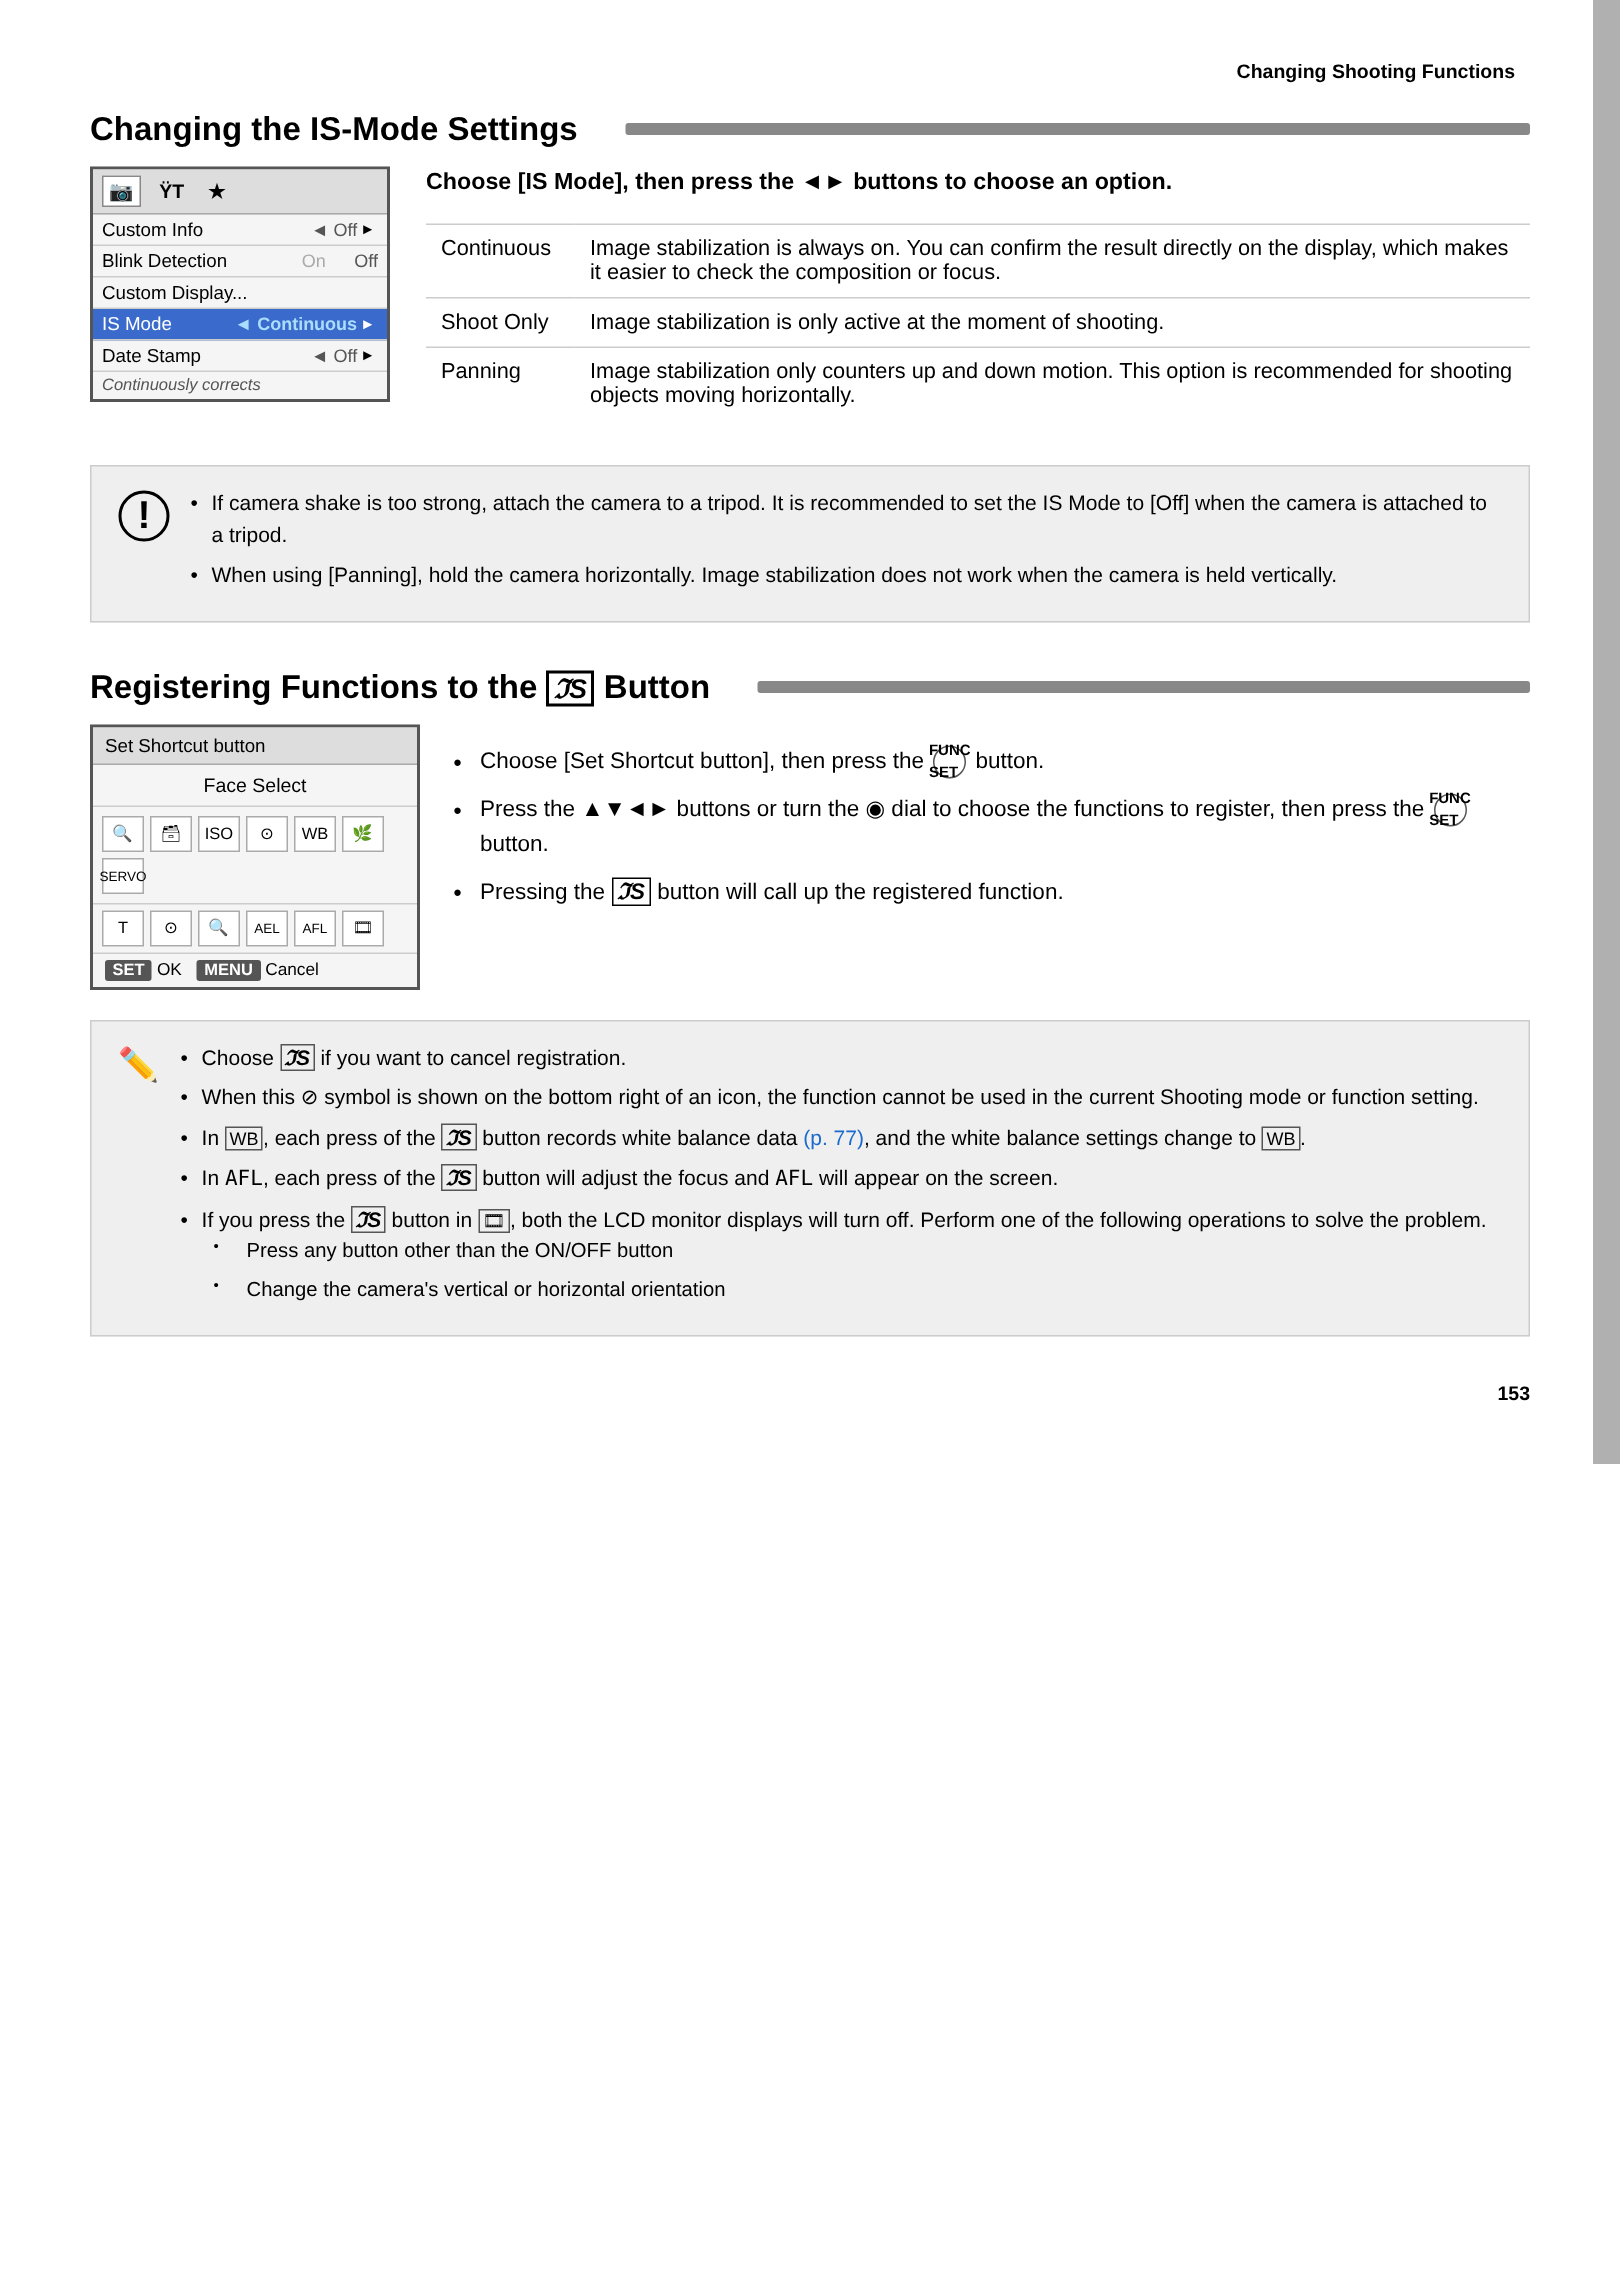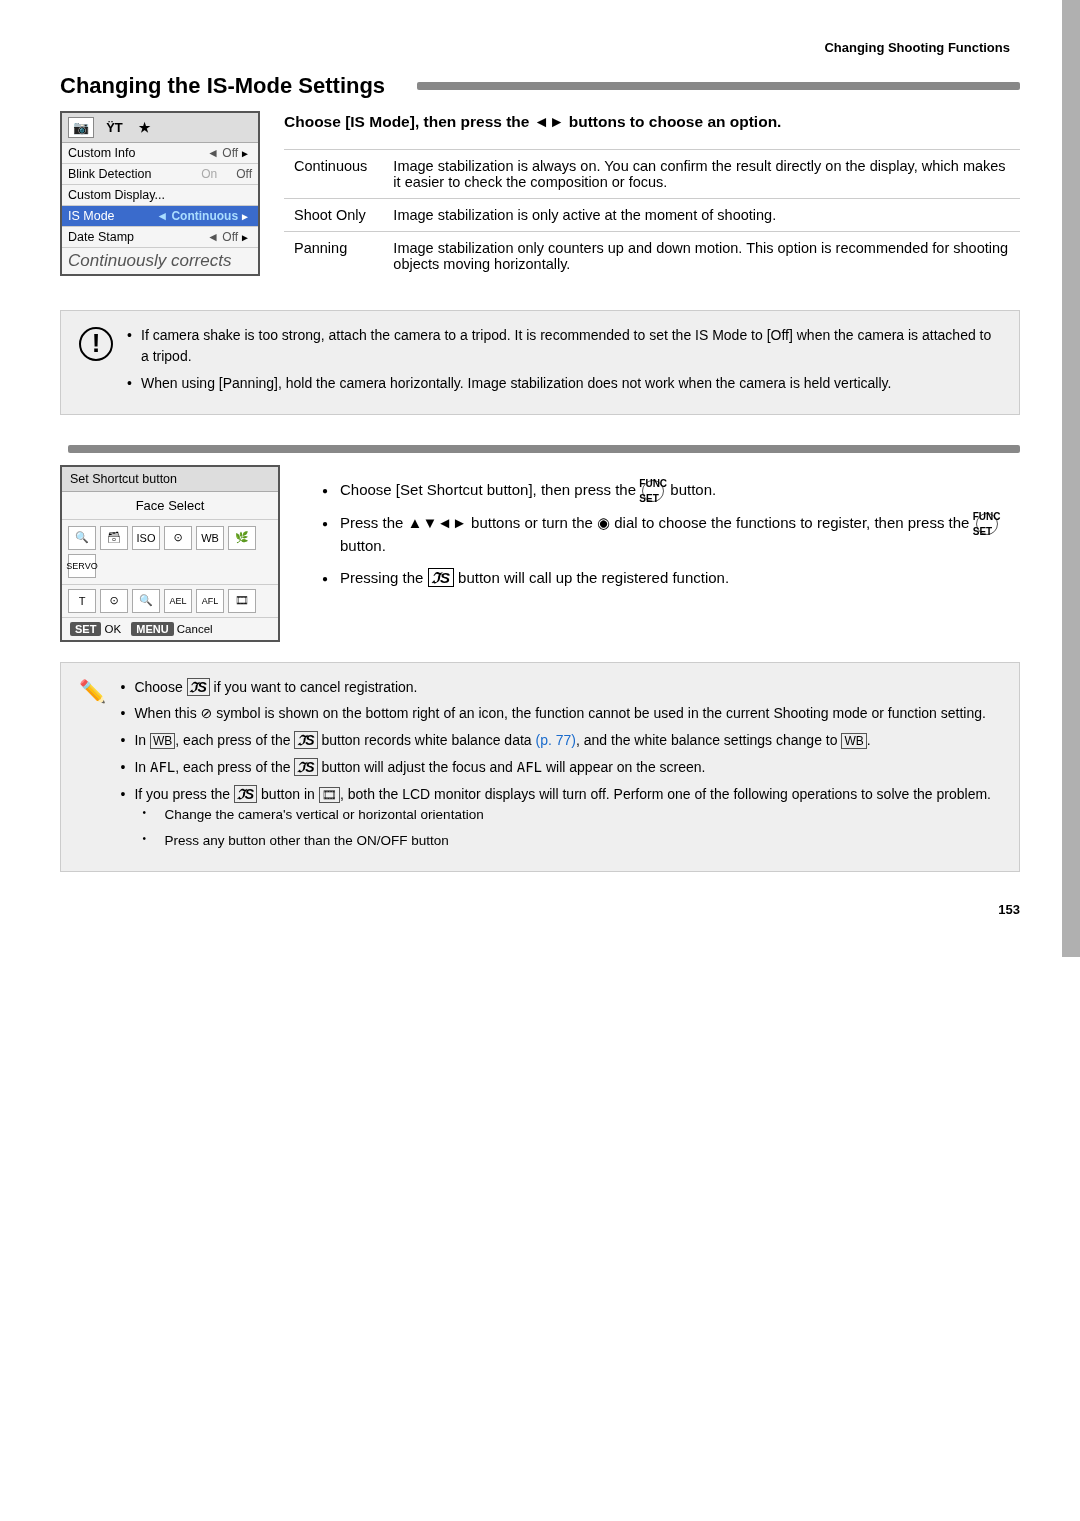--- a/index.html
+++ b/index.html
@@ -126,21 +126,21 @@
       font-weight: bold;
     }
 
     .camera-menu-arrow {
       font-size: 10px;
       margin: 0 2px;
     }
 
     .camera-menu-footer {
       padding: 3px 6px;
-      font-size: 17px;
+      font-size: 11px;
       color: #555;
       font-style: italic;
     }
 
     
     .is-right {
       flex: 1;
     }
 
     .choose-instruction {
@@ -217,21 +217,21 @@
       left: 0;
     }
 
     
     .reg-section {
       margin-bottom: 20px;
     }
 
     .reg-content {
       display: flex;
-      gap: 28px;
+      gap: 8px;
       align-items: flex-start;
     }
 
     
     .shortcut-menu {
       border: 2px solid #555;
       background: #f5f5f5;
       min-width: 210px;
       max-width: 220px;
       font-size: 12.5px;
@@ -485,20 +485,23 @@
     <div class="notice-text">
       <ul>
         <li>If camera shake is too strong, attach the camera to a tripod. It is recommended to set the IS Mode to [Off] when the camera is attached to a tripod.</li>
         <li>When using [Panning], hold the camera horizontally. Image stabilization does not work when the camera is held vertically.</li>
       </ul>
     </div>
   </div>
 
   <div class="reg-section">
     <div class="section-heading">
+      <span>Registering Functions to the 
+        <span style="font-style:italic; font-weight:900; border:2px solid #000; padding:0 3px; font-size:18px;">ℑS</span> Button
+      </span>
       <div class="heading-bar"></div>
     </div>
 
     <div class="reg-content">
 
       <div class="shortcut-menu">
         <div class="shortcut-menu-header">Set Shortcut button</div>
         <div class="shortcut-menu-title">Face Select</div>
         <div class="shortcut-menu-icons">
           <div class="shortcut-icon">🔍</div>
@@ -543,22 +546,22 @@
   <div class="note-box">
     <div class="note-icon">✏️</div>
     <div class="note-text">
       <ul>
         <li>Choose <span style="font-style:italic; font-weight:bold; border:1.5px solid #555; padding:0 2px;">ℑS</span> if you want to cancel registration.</li>
         <li><span>When this ⊘ symbol is shown on the bottom right of an icon, the function cannot be used in the current Shooting mode or function setting.</span></li>
         <li>In <span style="font-size:12px; border:1px solid #555; padding:0 2px;">WB</span>, each press of the <span style="font-style:italic; font-weight:bold; border:1.5px solid #555; padding:0 2px;">ℑS</span> button records white balance data <span class="link-blue">(p. 77)</span>, and the white balance settings change to <span style="font-size:12px; border:1px solid #555; padding:0 2px;">WB</span>.</li>
         <li>In <span class="afl-text">AFL</span>, each press of the <span style="font-style:italic; font-weight:bold; border:1.5px solid #555; padding:0 2px;">ℑS</span> button will adjust the focus and <span class="afl-text">AFL</span> will appear on the screen.</li>
         <li>If you press the <span style="font-style:italic; font-weight:bold; border:1.5px solid #555; padding:0 2px;">ℑS</span> button in <span style="font-size:12px; border:1px solid #555; padding:0 2px;">🎞</span>, both the LCD monitor displays will turn off. Perform one of the following operations to solve the problem.
           <ul>
+            <li class="sub-item">Press any button other than the ON/OFF button</li>
             <li class="sub-item">Change the camera's vertical or horizontal orientation</li>
-            <li class="sub-item">Press any button other than the ON/OFF button</li>
           </ul>
         </li>
       </ul>
     </div>
   </div>
 
   <div class="page-number">
     <span>153</span>
   </div>
 

